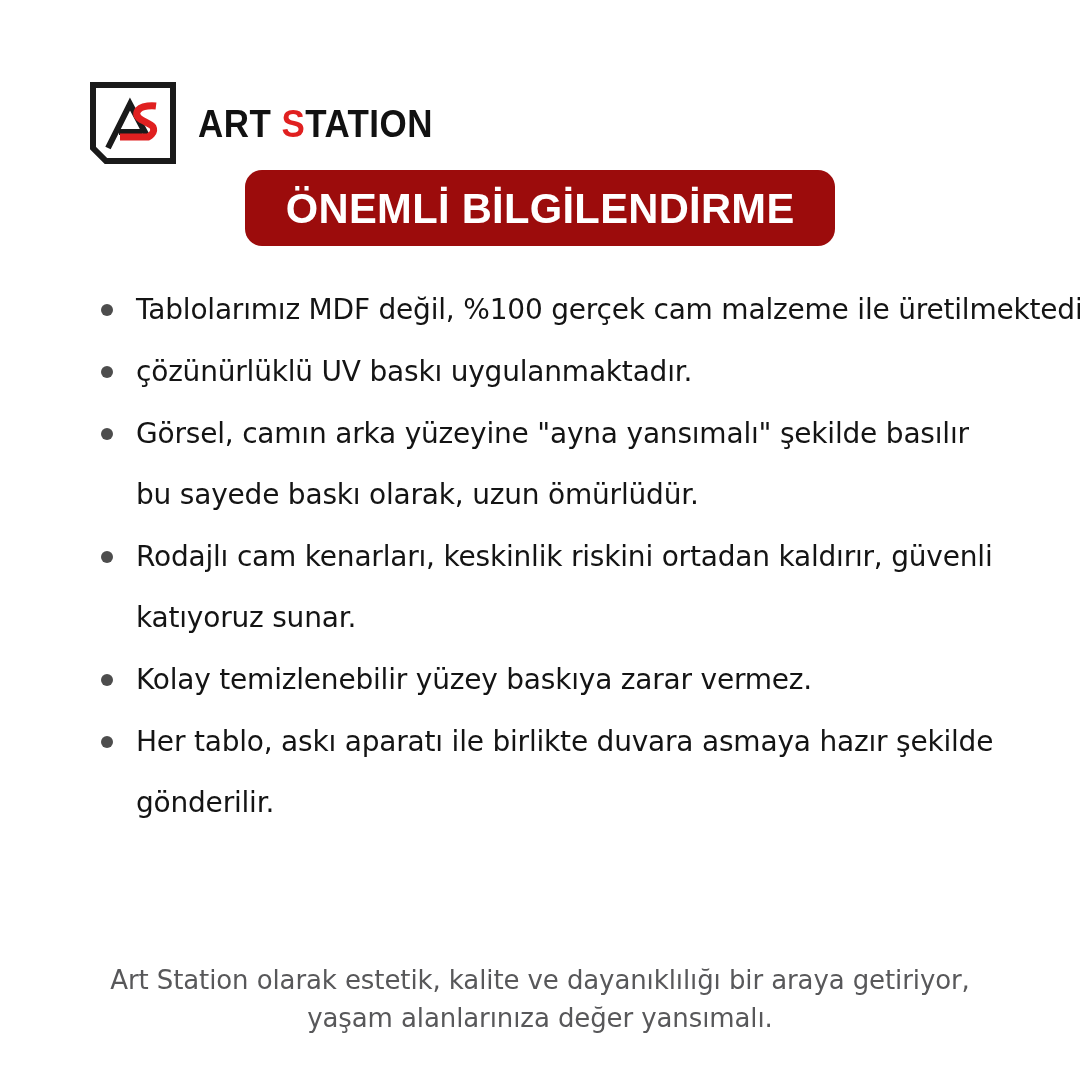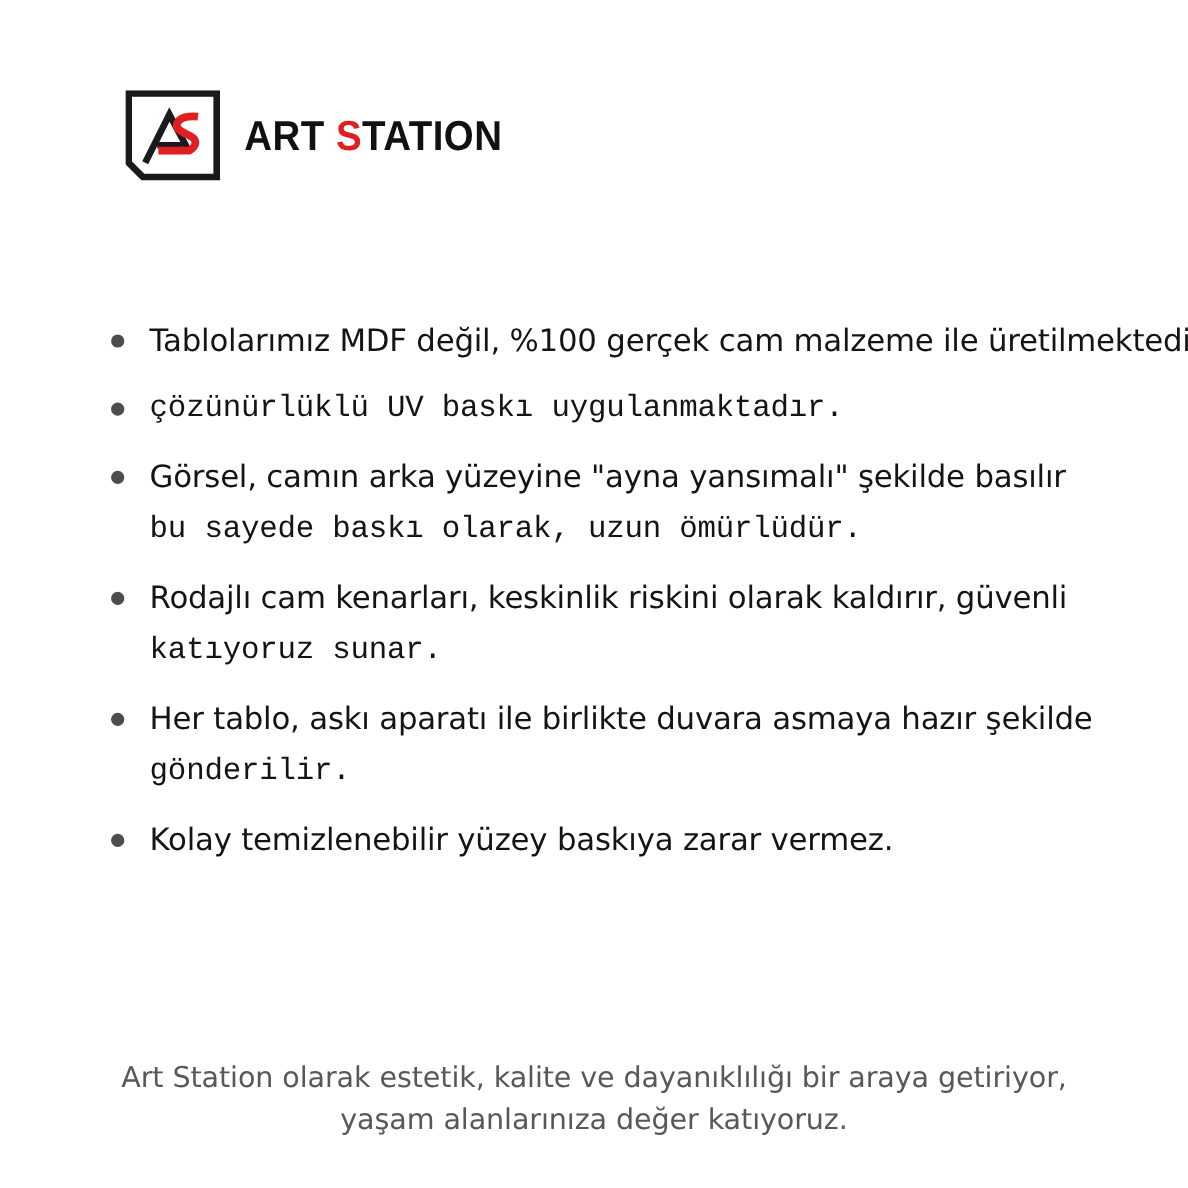--- a/index.html
+++ b/index.html
@@ -24,21 +24,20 @@
   }
 
   
   .brand {
     position: absolute;
     left: 90px;
     top: 82px;
     display: flex;
     align-items: center;
     gap: 22px;
-    margin-left: 24px;
   }
   .logo-mark {
     width: 86px;
     height: 82px;
     position: relative;
     flex: 0 0 auto;
   }
   .logo-mark svg { display: block; }
 
   .wordmark {
@@ -106,21 +105,21 @@
     font-weight: 400;
     color: #141414;
     line-height: 1.0;
     letter-spacing: -0.2px;
     white-space: nowrap;
     height: 48px;
     display: flex;
     align-items: center;
   }
   .bullet-line.cont {
-    font-family: Liberation Mono, monospace;
+    margin-top: 13px;
   }
 
   
   .tagline {
     position: absolute;
     left: 0;
     right: 0;
     top: 962px;
     text-align: center;
     font-family: "DejaVu Sans", sans-serif;
@@ -145,20 +144,23 @@
 
         <path d="M18 66 L40 22 L58 56" fill="none" stroke="#1a1a1a" stroke-width="6" stroke-linejoin="miter"></path>
         <path d="M29 50 H52" fill="none" stroke="#1a1a1a" stroke-width="6"></path>
 
         <path d="M66 24 C66 24 50 22 47 30 C44 38 60 40 63 45 C66 51 58 55 58 55 L30 55" fill="none" stroke="#e02020" stroke-width="7" stroke-linecap="butt" stroke-linejoin="round"></path>
       </svg>
     </div>
     <div class="wordmark"><span>ART </span><span class="wm-red">S</span><span>TATION</span></div>
   </div>
 
+  <div class="banner">
+    <div class="banner-title">ÖNEMLİ BİLGİLENDİRME</div>
+  </div>
 
   <div class="bullets">
 
     <div class="bullet-item">
       <span class="bullet-dot"></span>
       <div class="bullet-line">Tablolarımız MDF değil, %100 gerçek cam malzeme ile üretilmektedir.</div>
     </div>
 
     <div class="bullet-item">
       <span class="bullet-dot"></span>
@@ -166,35 +168,35 @@
     </div>
 
     <div class="bullet-item">
       <span class="bullet-dot"></span>
       <div class="bullet-line">Görsel, camın arka yüzeyine "ayna yansımalı" şekilde basılır</div>
       <div class="bullet-line cont">bu sayede baskı olarak, uzun ömürlüdür.</div>
     </div>
 
     <div class="bullet-item">
       <span class="bullet-dot"></span>
-      <div class="bullet-line">Rodajlı cam kenarları, keskinlik riskini olarak kaldırır, güvenli</div>
+      <div class="bullet-line">Rodajlı cam kenarları, keskinlik riskini ortadan kaldırır, güvenli</div>
       <div class="bullet-line cont">katıyoruz sunar.</div>
+    </div>
+
+    <div class="bullet-item">
+      <span class="bullet-dot"></span>
+      <div class="bullet-line">Kolay temizlenebilir yüzey baskıya zarar vermez.</div>
     </div>
 
     <div class="bullet-item">
       <span class="bullet-dot"></span>
       <div class="bullet-line">Her tablo, askı aparatı ile birlikte duvara asmaya hazır şekilde</div>
       <div class="bullet-line cont">gönderilir.</div>
     </div>
 
-    <div class="bullet-item">
-      <span class="bullet-dot"></span>
-      <div class="bullet-line">Kolay temizlenebilir yüzey baskıya zarar vermez.</div>
-    </div>
-
   </div>
 
   <div class="tagline">
     <span class="tl-line">Art Station olarak estetik, kalite ve dayanıklılığı bir araya getiriyor,</span>
-    <span class="tl-line">yaşam alanlarınıza değer katıyoruz.</span>
+    <span class="tl-line">yaşam alanlarınıza değer yansımalı.</span>
   </div>
 
 </div>
 
 </body></html>

